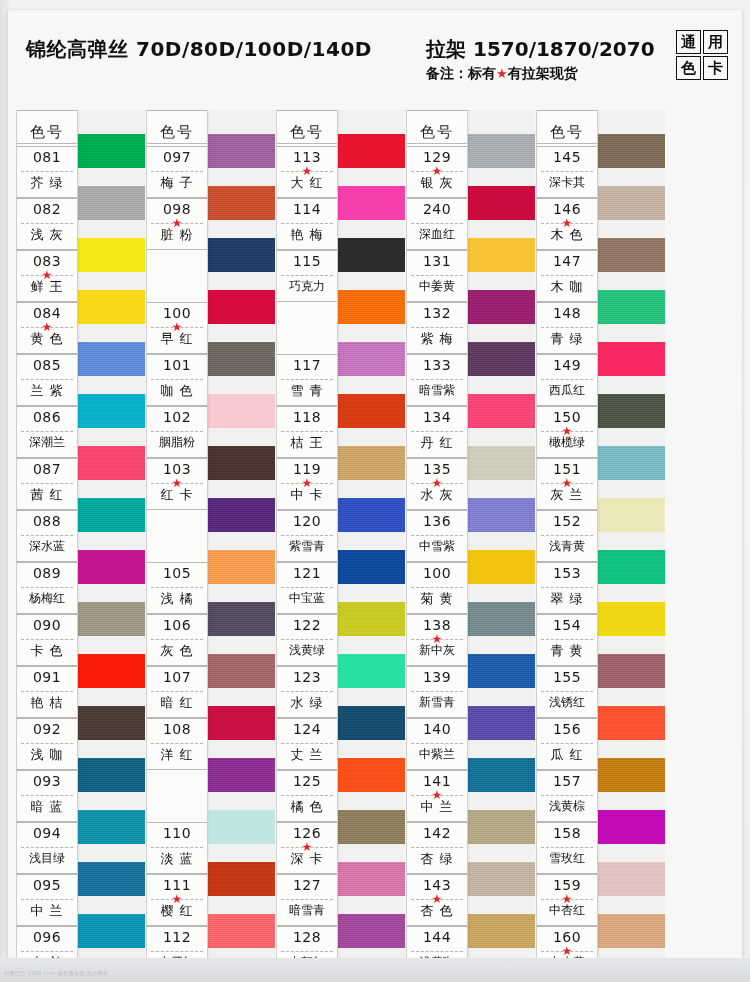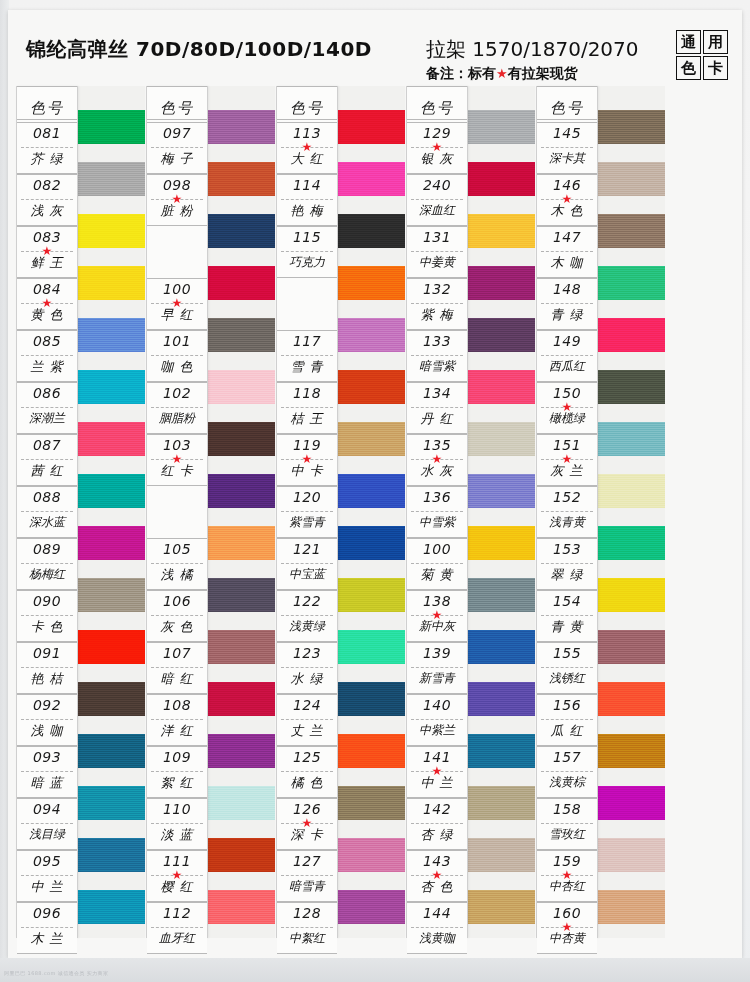--- a/index.html
+++ b/index.html
@@ -25,42 +25,41 @@
     position:absolute;left:0;top:0;width:734px;height:86px;
     background:#f7f7f6;
   }
   #title-left{
     position:absolute;left:18px;top:26px;
     font-weight:bold;font-size:20px;color:#111;letter-spacing:.5px;
     white-space:nowrap;
   }
   #title-right{
     position:absolute;left:418px;top:26px;
-    font-weight:normal;font-size:20px;color:#111;white-space:nowrap;
+    font-weight:bold;font-size:20px;color:#111;white-space:nowrap;
   }
   #note{
     position:absolute;left:418px;top:55px;
     font-size:14px;color:#111;white-space:nowrap;font-weight:bold;
   }
   #note .star{color:#e8262a;font-size:13px;}
   
   #logo{
     position:absolute;right:14px;top:20px;width:52px;height:50px;
     display:grid;grid-template-columns:1fr 1fr;grid-template-rows:1fr 1fr;
     gap:2px;
   }
   #logo .lg{
     border:1.6px solid #111;display:flex;align-items:center;justify-content:center;
     font-size:15px;font-weight:bold;color:#111;line-height:1;
   }
   
   #chart{
-    position:absolute;left:8px;top:76px;width:718px;height:852px;
+    position:absolute;left:8px;top:100px;width:718px;height:852px;
     display:flex;
-    font-style:italic;
   }
   .col{
     position:relative;
     width:129px;height:852px;
     margin-right:1px;
   }
   .col:last-child{margin-right:0;}
   
   .swatch-strip{
     position:absolute;left:58px;top:0;width:71px;height:852px;
@@ -329,25 +328,20 @@
             <div class="cell" style="top: 556px;">
               <div class="code">107</div>
               <div class="dash"></div>
               <div class="name">暗 红</div>
             </div>
             <div class="cell" style="top: 608px;">
               <div class="code">108</div>
               <div class="dash"></div>
               <div class="name">洋 红</div>
             </div>
-            <div class="cell" style="top: 660px;">
-              <div class="code">109</div>
-              <div class="dash"></div>
-              <div class="name">絮 红</div>
-            </div>
             <div class="cell" style="top: 712px;">
               <div class="code">110</div>
               <div class="dash"></div>
               <div class="name">淡 蓝</div>
             </div>
             <div class="cell" style="top: 764px;">
               <div class="code">111</div>
               <div class="dash"></div>
               <div class="star">★</div>
               <div class="name">樱 红</div>

